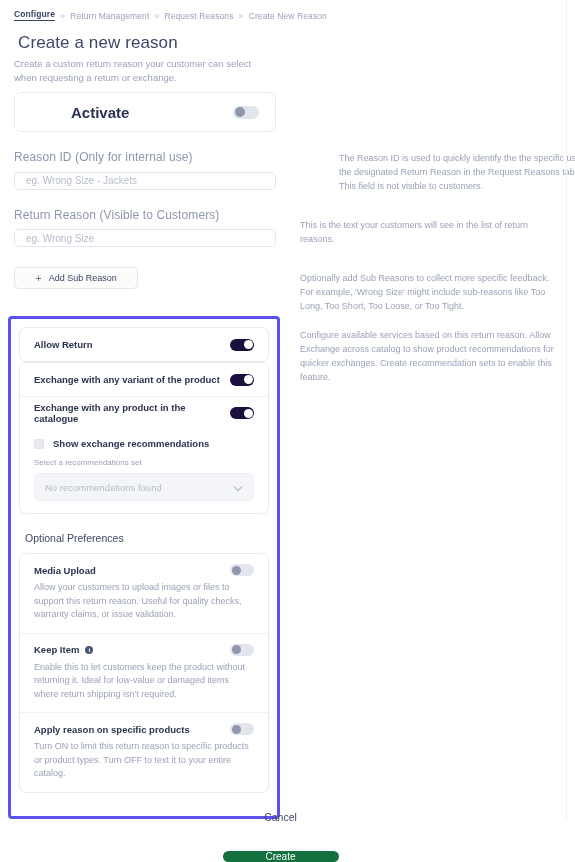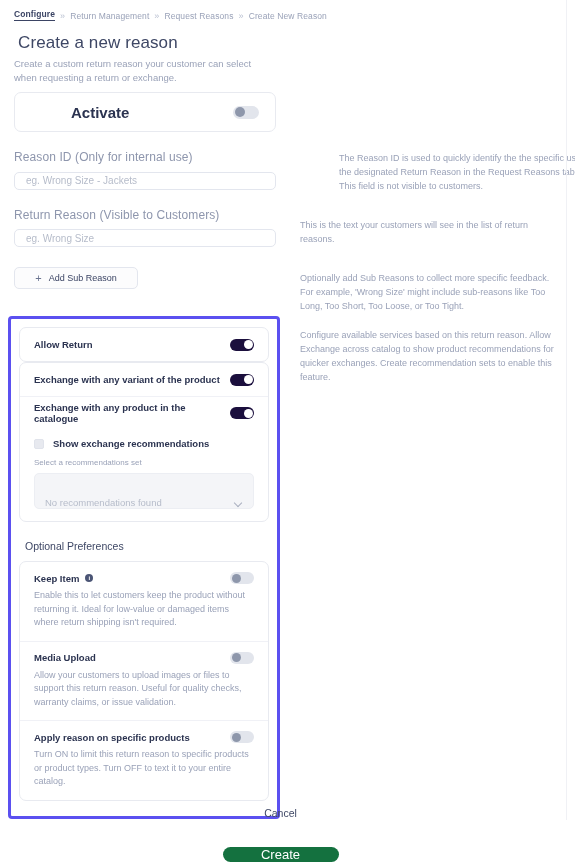--- a/index.html
+++ b/index.html
@@ -84,22 +84,22 @@
   .check-row { display:flex; align-items:center; gap:9px; padding:9px 14px 0 14px; }
   .checkbox {
     width:10px; height:10px; border-radius:2px; background:#e7e9ef; border:1px solid #e0e3eb;
     flex:none; cursor:pointer;
   }
   .check-label { font-size:9.5px; font-weight:bold; color:#2b3350; }
 
   .rec-block { padding:9px 14px 12px 14px; }
   .rec-label { font-size:8px; color:#9aa2b8; margin-bottom:6px; }
   .rec-select {
-    height:36px; border-radius:5px; background:#f4f5f8; border:1px solid #eceef3;
-    display:flex; align-items:flex-end; justify-content:space-between;
+    height:28px; border-radius:5px; background:#f4f5f8; border:1px solid #eceef3;
+    display:flex; align-items:center; justify-content:space-between;
     padding:0 10px; font-size:9.5px; color:#b6bcca; cursor:pointer;
   }
   .chev { width:9px; height:9px; position:relative; }
   .chev:before {
     content:""; position:absolute; left:1px; top:1px;
     width:5px; height:5px; border-right:1.3px solid #aab0c0; border-bottom:1.3px solid #aab0c0;
     transform:rotate(45deg);
   }
 
   .opt-title { font-size:10.5px; color:#3e4765; margin:18px 0 9px 6px; }
@@ -143,21 +143,21 @@
     position:absolute; left:0; bottom:0; width:575px; height:42px;
     display:flex; align-items:center; justify-content:flex-end; gap:22px;
     padding-right:14px; background:#fff;flex-direction:column;
   }
   .cancel-btn {
     background:none; border:none; font-size:10.5px; color:#3e4765; cursor:pointer;
     font-family:"Liberation Sans", sans-serif; padding:6px 10px;
   }
   .create-btn {
     width:116px; height:27px; border:none; border-radius:12px;
-    background:#14713f; color:#fff; font-size:13px; cursor:pointer;
+    background:#14713f; color:#fff; font-size:10px; cursor:pointer;
     font-family:"Liberation Sans", sans-serif;
   }
 </style>
 </head>
 <body>
 
 <div class="page">
 
   <div class="breadcrumb">
     <span class="bc-item active">Configure</span>
@@ -234,39 +234,39 @@
           </div>
         </div>
       </div>
 
       <div class="opt-title">Optional Preferences</div>
 
       <div class="card">
 
         <div class="pref-row">
           <div class="pref-head">
-            <span class="pref-label">
-              <span>Keep Item</span>
-              <span class="info-ico">i</span>
-            </span>
-            <span class="toggle off">
-                <span class="knob"></span>
-              </span>
-          </div>
-          <div class="pref-desc">Enable this to let customers keep the product without returning it. Ideal for low-value or damaged items where return shipping isn't required.</div>
-        </div>
-
-        <div class="pref-row">
-          <div class="pref-head">
             <span class="pref-label">Media Upload</span>
             <span class="toggle off">
                 <span class="knob"></span>
               </span>
           </div>
           <div class="pref-desc">Allow your customers to upload images or files to support this return reason. Useful for quality checks, warranty claims, or issue validation.</div>
+        </div>
+
+        <div class="pref-row">
+          <div class="pref-head">
+            <span class="pref-label">
+              <span>Keep Item</span>
+              <span class="info-ico">i</span>
+            </span>
+            <span class="toggle off">
+                <span class="knob"></span>
+              </span>
+          </div>
+          <div class="pref-desc">Enable this to let customers keep the product without returning it. Ideal for low-value or damaged items where return shipping isn't required.</div>
         </div>
 
         <div class="pref-row">
           <div class="pref-head">
             <span class="pref-label">Apply reason on specific products</span>
             <span class="toggle off">
                 <span class="knob"></span>
               </span>
           </div>
           <div class="pref-desc">Turn ON to limit this return reason to specific products or product types. Turn OFF to text it to your entire catalog.</div>

